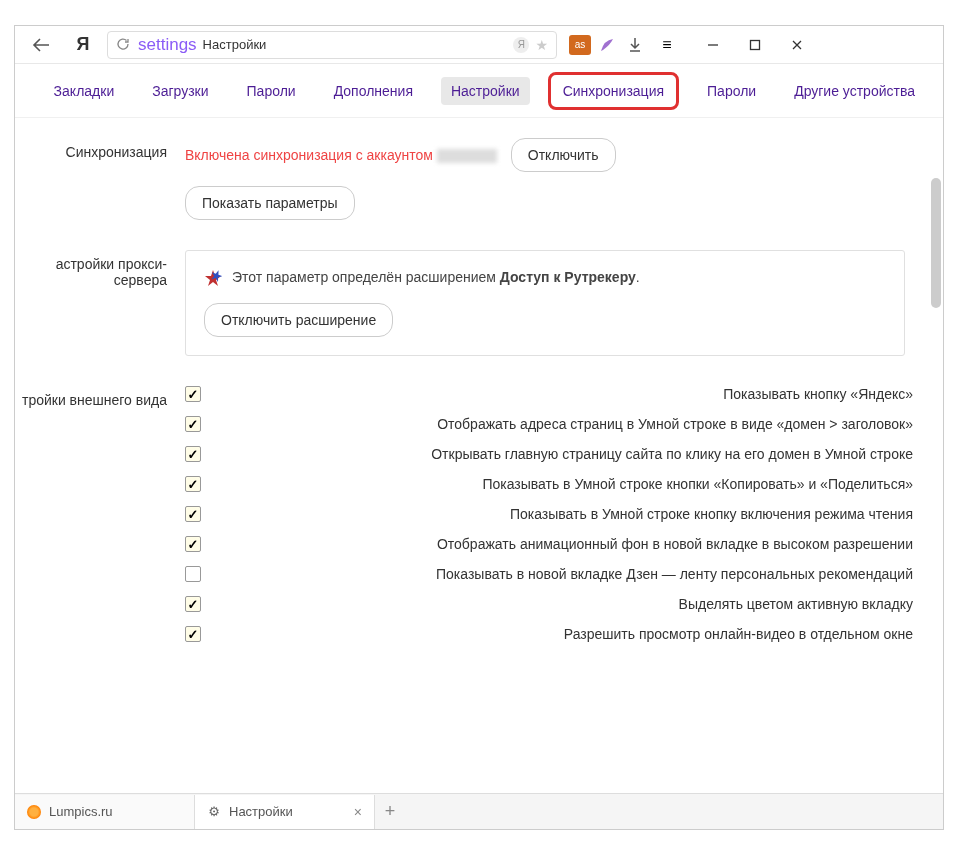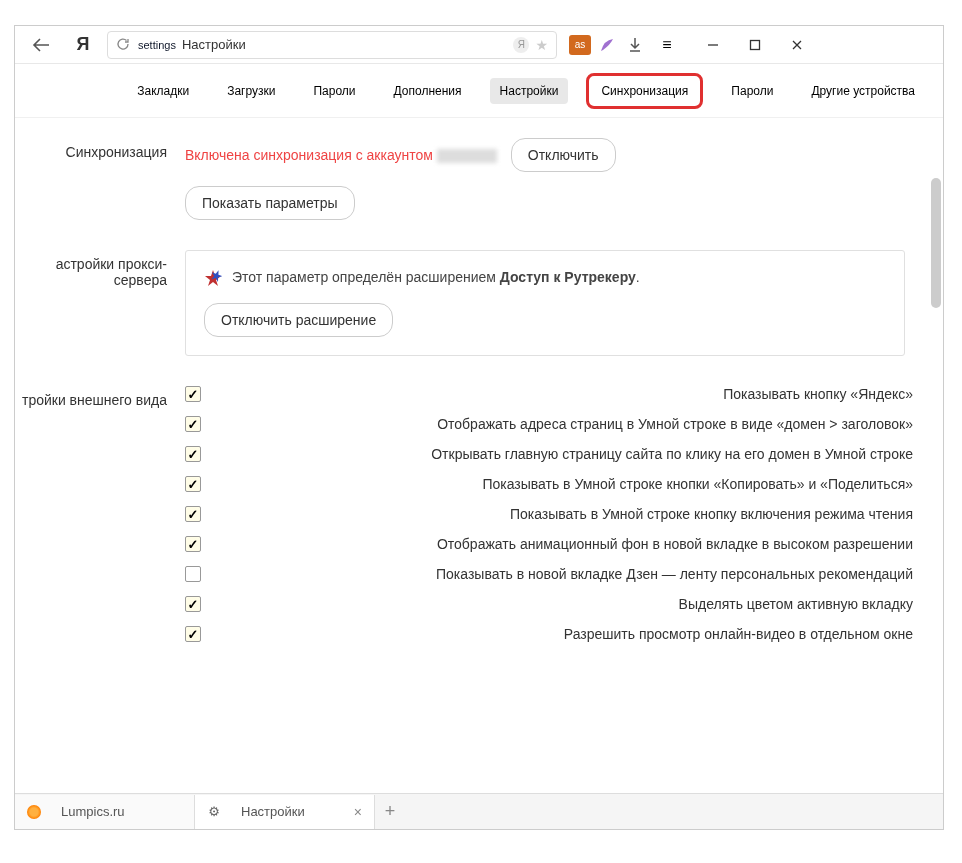--- a/index.html
+++ b/index.html
@@ -5,36 +5,36 @@
 * { margin: 0; padding: 0; box-sizing: border-box; font-family: Arial, sans-serif; }
 body { background: #fff; width: 962px; height: 863px; overflow: hidden; position: relative; }
 
 .window-frame { border: 1px solid #ccc; width: 930px; height: 805px; margin: 25px 14px; background: #fff; display: flex; flex-direction: column; position: relative; }
 
 .titlebar { height: 38px; display: flex; align-items: center; padding: 0 8px; border-bottom: 1px solid #e8e8e8; gap: 4px; }
 .back-btn { width: 36px; height: 28px; display: flex; align-items: center; justify-content: center; cursor: pointer; }
 .yandex-logo { width: 28px; height: 28px; display: flex; align-items: center; justify-content: center; font-weight: bold; font-size: 18px; color: #333; margin: 0 6px; }
 .addr-bar { flex: 1; height: 28px; border: 1px solid #ddd; border-radius: 4px; display: flex; align-items: center; padding: 0 8px; gap: 6px; background: #fff; max-width: 450px; }
 .addr-refresh { width: 16px; height: 16px; }
-.addr-text1 { color: #0f172a; font-size: 11px; }
+.addr-text1 { color: #8b5cf6; font-size: 17px; }
 .addr-text2 { color: #333; font-size: 13px; }
 .addr-right { margin-left: auto; display: flex; gap: 6px; align-items: center; }
 .addr-y { width: 16px; height: 16px; background: #eee; border-radius: 50%; display: flex; align-items: center; justify-content: center; font-size: 10px; color: #999; }
 .addr-star { color: #ccc; font-size: 14px; }
 .ext-icons { display: flex; gap: 6px; margin-left: 8px; }
 .ext-icon { width: 22px; height: 20px; border-radius: 3px; display: flex; align-items: center; justify-content: center; font-size: 10px; font-weight: normal; }
 .ext-orange { background: #d2691e; color: #fff; }
 .ext-purple { width: 20px; }
 .down-icon { width: 28px; display: flex; align-items: center; justify-content: center; }
 .menu-icon { width: 28px; display: flex; align-items: center; justify-content: center; font-size: 16px; }
 .win-controls { display: flex; gap: 2px; margin-left: 8px; }
 .win-btn { width: 40px; height: 28px; display: flex; align-items: center; justify-content: center; cursor: pointer; }
 
 .nav-tabs { height: 54px; display: flex; align-items: center; justify-content: flex-end; padding: 0 18px; gap: 18px; border-bottom: 1px solid #f0f0f0; }
-.nav-tab { font-size: 12px; color: #000000; cursor: pointer; padding: 6px 10px; border-radius: 4px; }
+.nav-tab { font-size: 14px; color: #4c1d95; cursor: pointer; padding: 6px 10px; border-radius: 4px; }
 .nav-tab.active { background: #e8e8e8; }
 .nav-tab.highlight { border: 3px solid #e03030; border-radius: 8px; padding: 8px 12px; }
 
 .content { flex: 1; overflow-y: auto; padding: 20px 0; position: relative; }
 .scrollbar-thumb { position: absolute; right: 2px; top: 60px; width: 10px; height: 130px; background: #ccc; border-radius: 5px; }
 
 .section { display: flex; margin-bottom: 30px; }
 .section-label { width: 170px; text-align: right; padding-right: 18px; font-size: 14px; color: #333; padding-top: 6px; }
 .section-body { flex: 1; padding-right: 30px; }
 
@@ -46,21 +46,21 @@
 .proxy-box { border: 1px solid #e0e0e0; border-radius: 3px; padding: 18px; max-width: 720px; }
 .proxy-info { display: flex; align-items: flex-start; gap: 10px; margin-bottom: 16px; font-size: 14px; color: #444; }
 .star-icon { width: 18px; height: 18px; }
 
 .checkbox-row { display: flex; align-items: center; gap: 8px; margin-bottom: 14px; font-size: 14px; color: #333; justify-content: space-between; }
 .checkbox { width: 16px; height: 16px; border: 1px solid #999; border-radius: 2px; background: #fffde7; display: flex; align-items: center; justify-content: center; cursor: pointer; flex-shrink: 0; }
 .checkbox.checked::after { content: "✓"; color: #000; font-size: 13px; font-weight: bold; }
 .checkbox.unchecked { background: #fff; }
 
 .tab-bar { height: 36px; border-top: 1px solid #ddd; display: flex; align-items: center; background: #f5f5f5; }
-.tab { height: 34px; display: flex; align-items: center; padding: 0 12px; gap: 20px; font-size: 13px; color: #555; border-right: 1px solid #ddd; background: #fafafa; min-width: 180px; cursor: pointer; }
+.tab { height: 34px; display: flex; align-items: center; padding: 0 12px; gap: 8px; font-size: 13px; color: #555; border-right: 1px solid #ddd; background: #fafafa; min-width: 180px; cursor: pointer; }
 .tab.active { background: #fff; }
 .tab-favicon { width: 14px; height: 14px; border-radius: 50%; }
 .tab-close { margin-left: auto; font-size: 14px; color: #888; cursor: pointer; }
 .tab-add { width: 30px; display: flex; align-items: center; justify-content: center; font-size: 18px; color: #888; cursor: pointer; }
 
 svg { display: block; }
 </style>
 </head>
 <body>
 

